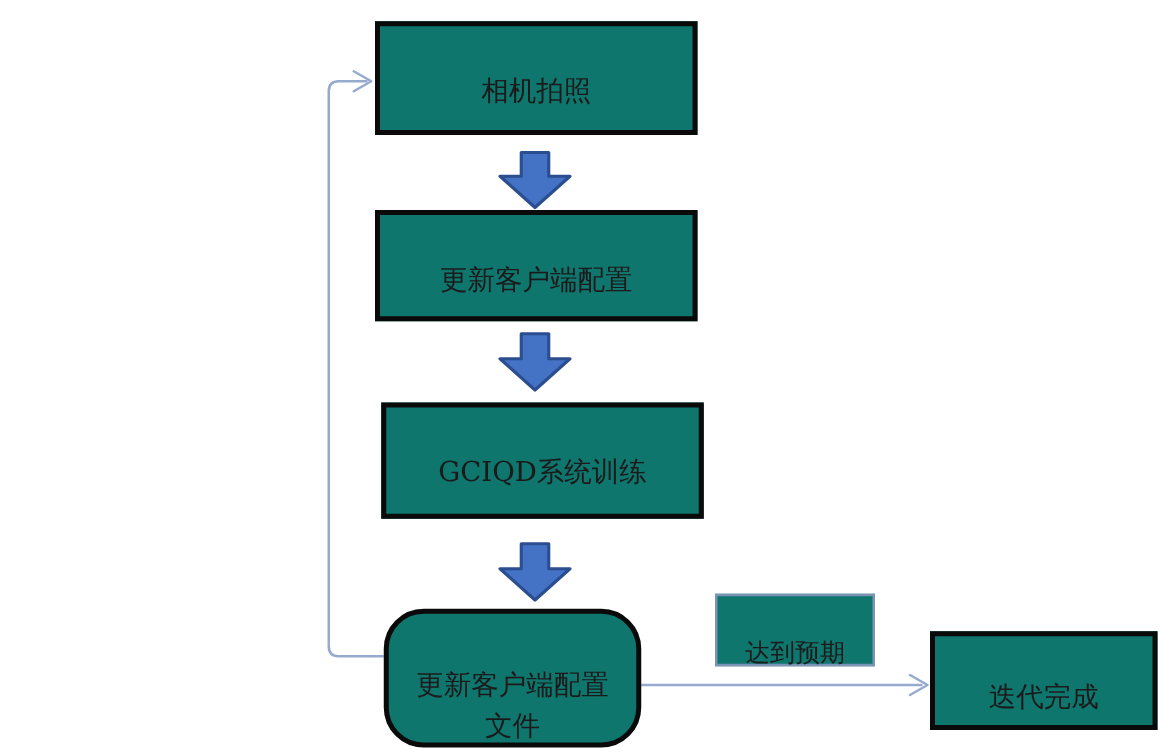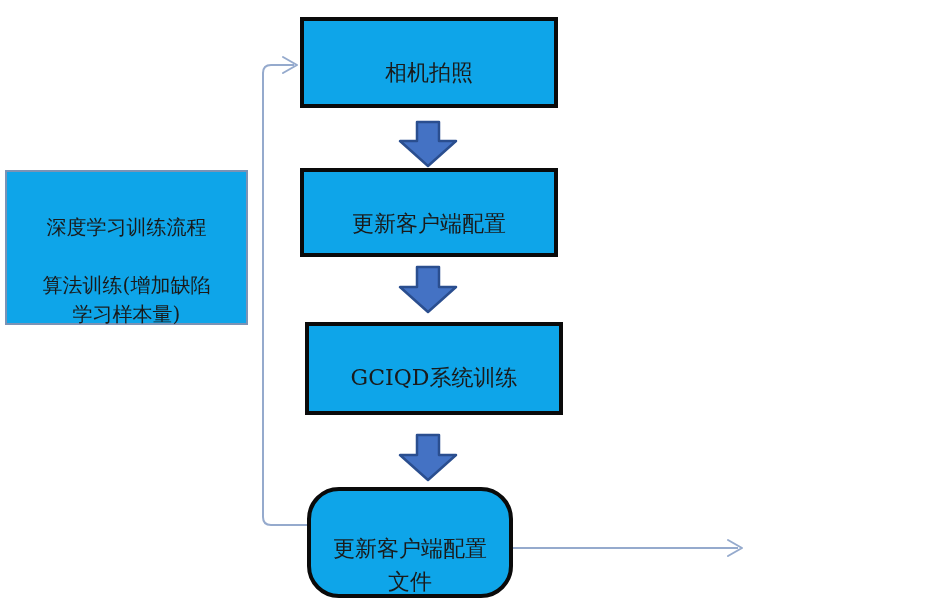--- a/index.html
+++ b/index.html
@@ -18,21 +18,21 @@
   .connector-layer {
     position: absolute;
     left: 0;
     top: 0;
     width: 930px;
     height: 605px;
   }
   .box {
     position: absolute;
     box-sizing: border-box;
-    background: #0ea5e9;
+    background: #0f766e;
     text-align: center;
     color: #1a1a1a;
     white-space: pre-line;
   }
   .box.thick {
     border: 4px solid #0a0a0a;
   }
   .box.thin {
     border: 2px solid #7b93b5;
   }
@@ -61,39 +61,39 @@
     <path d="M513,548 L738,548" fill="none" stroke-width="2" stroke="#95aacd"></path>
     <polyline points="728,540 742,548 728,556" fill="none" stroke-width="2" stroke-linecap="round" stroke-linejoin="round" stroke="#95aacd"></polyline>
 
     <path d="M417,122 H439 V141 H456 L428,166 L400,141 H417 Z" stroke-width="2.5" stroke-linejoin="round" fill="#4472c4" stroke="#2a4e8f"></path>
 
     <path d="M417,267 H439 V287 H456 L428,312 L400,287 H417 Z" stroke-width="2.5" stroke-linejoin="round" fill="#4472c4" stroke="#2a4e8f"></path>
 
     <path d="M417,435 H439 V455 H456 L428,480 L400,455 H417 Z" stroke-width="2.5" stroke-linejoin="round" fill="#4472c4" stroke="#2a4e8f"></path>
   </svg>
 
-  <div class="box thin" id="box-note">
-    <span class="step-label">深度学习训练流程
-
-算法训练(增加缺陷
-学习样本量)</span>
-  </div>
 
   <div class="box thick" id="box-camera">
     <span class="step-label">相机拍照</span>
   </div>
 
   <div class="box thick" id="box-mark">
     <span class="step-label">更新客户端配置</span>
   </div>
 
   <div class="box thick" id="box-train">
     <span class="step-label">GCIQD系统训练</span>
   </div>
 
   <div class="box thick" id="box-update">
     <span class="step-label">更新客户端配置
 文件</span>
   </div>
 
+  <div class="box thin" id="box-branch">
+    <span class="step-label">达到预期</span>
+  </div>
 
+  <div class="box thick" id="box-end">
+    <span class="step-label">迭代完成</span>
+  </div>
 
 </div>
 
 </body></html>

